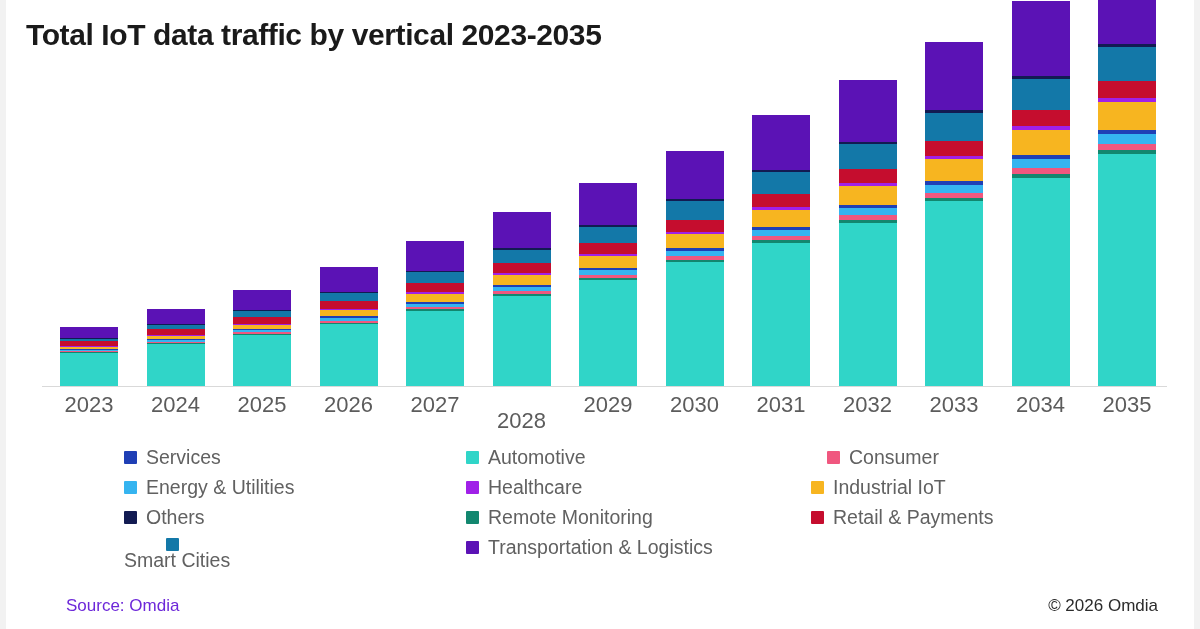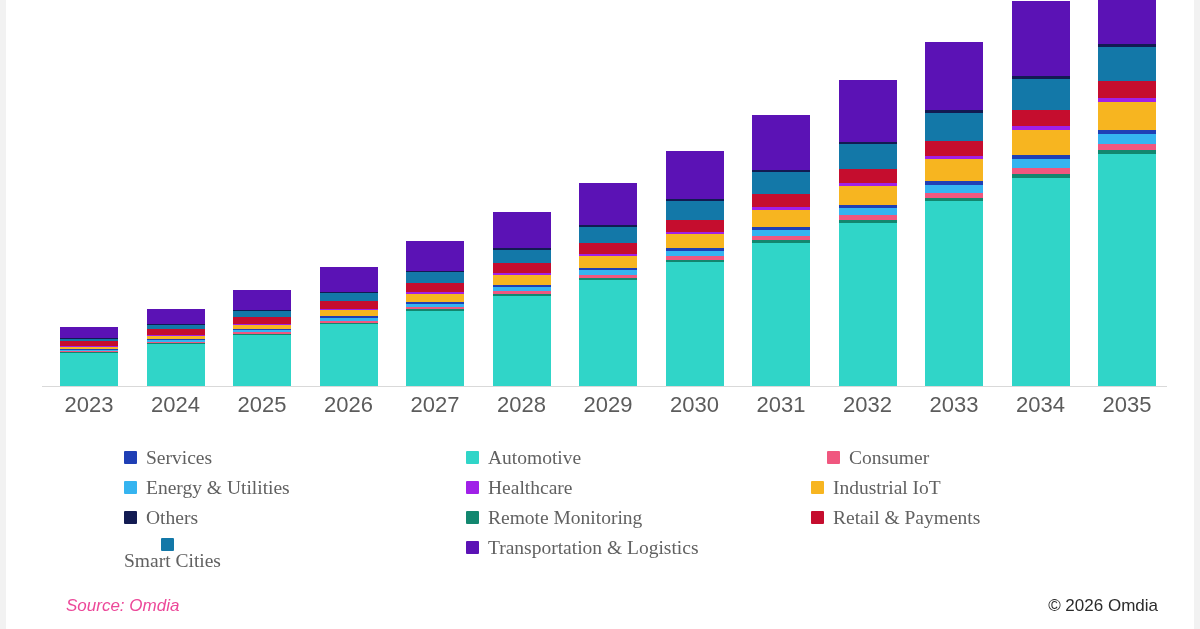--- a/index.html
+++ b/index.html
@@ -79,21 +79,20 @@
     font-size: 22px;
     color: #5c5c5c;
   }
   
   #legend {
     position: absolute;
     left: 118px;
     top: 448px;
     width: 1000px;
     height: 118px;
-    font-family: Liberation Serif, serif;
   }
   .legend-item {
     position: absolute;
     display: flex;
     align-items: center;
     white-space: nowrap;
   }
   .legend-swatch {
     width: 13px;
     height: 13px;
@@ -105,36 +104,36 @@
     font-size: 19.5px;
     color: #616161;
     line-height: 1;
   }
   
   #source-note {
     position: absolute;
     left: 60px;
     top: 596px;
     font-size: 17px;
-    color: #ec4899;
-    font-style: italic;
+    color: #6d28d9;
   }
   #copyright-note {
     position: absolute;
     right: 36px;
     top: 596px;
     font-size: 17px;
     color: #2b2b2b;
   }
 </style>
 </head>
 <body>
 
 <div id="page">
 
+  <div id="chart-title">Total IoT data traffic by vertical 2023-2035</div>
 
   <div id="plot-area">
     <div id="bars-layer">
         <div class="bar-slot" style="left: 24px;">
           <div class="seg" style="height: 11px; background: rgb(91, 18, 181);"></div>
           <div class="seg" style="height: 1px; background: rgb(18, 27, 82);"></div>
           <div class="seg" style="height: 2px; background: rgb(19, 120, 168);"></div>
           <div class="seg" style="height: 5px; background: rgb(197, 13, 46);"></div>
           <div class="seg" style="height: 1px; background: rgb(160, 32, 232);"></div>
           <div class="seg" style="height: 2px; background: rgb(247, 181, 32);"></div>
@@ -303,21 +302,21 @@
       </div>
     <div id="baseline"></div>
   </div>
 
   <div id="x-axis">
       <div class="x-tick" style="left: 24px; width: 58px;">2023</div>
       <div class="x-tick" style="left: 110.5px; width: 58px;">2024</div>
       <div class="x-tick" style="left: 197px; width: 58px;">2025</div>
       <div class="x-tick" style="left: 283.5px; width: 58px;">2026</div>
       <div class="x-tick" style="left: 370px; width: 58px;">2027</div>
-      <div class="x-tick" style="left: 456.5px; width: 58px;">2028</div>
+      <div class="x-tick" style="left: 456.5px; width: 58px; margin-top: 16px;">2028</div>
       <div class="x-tick" style="left: 543px; width: 58px;">2029</div>
       <div class="x-tick" style="left: 629.5px; width: 58px;">2030</div>
       <div class="x-tick" style="left: 716px; width: 58px;">2031</div>
       <div class="x-tick" style="left: 802.5px; width: 58px;">2032</div>
       <div class="x-tick" style="left: 889px; width: 58px;">2033</div>
       <div class="x-tick" style="left: 975.5px; width: 58px;">2034</div>
       <div class="x-tick" style="left: 1062px; width: 58px;">2035</div>
     </div>
 
   <div id="legend">

